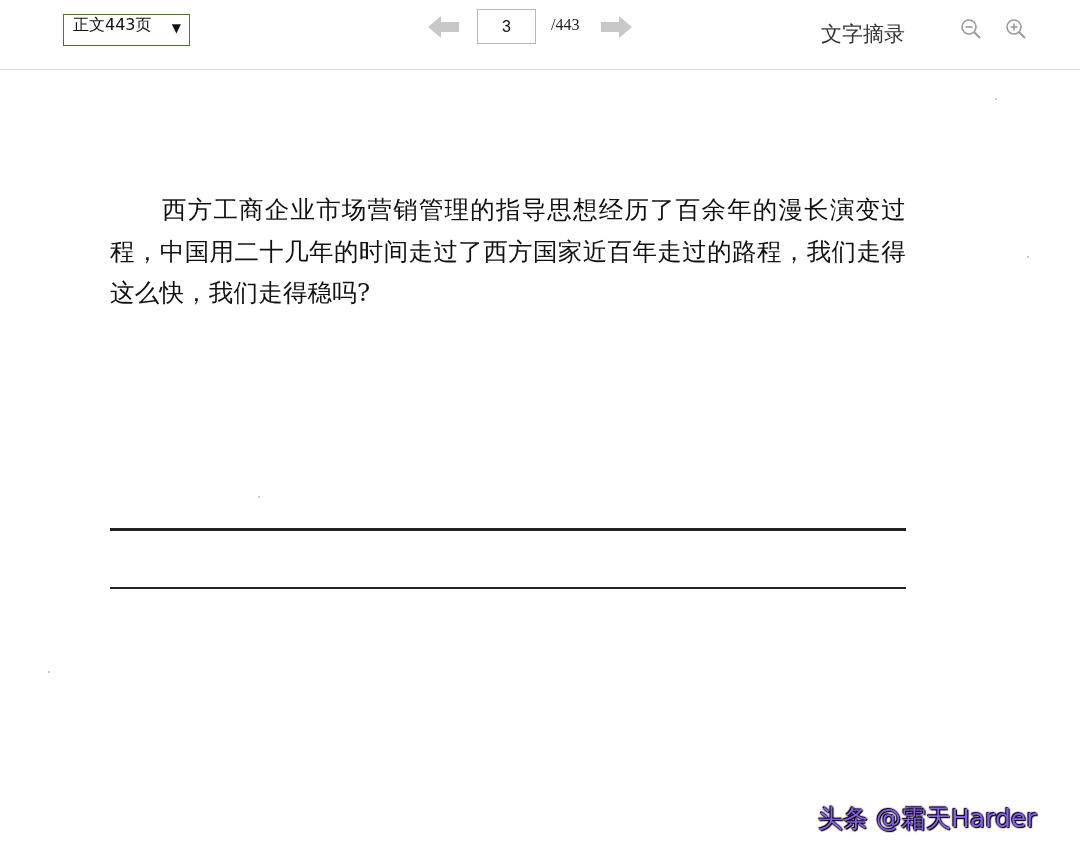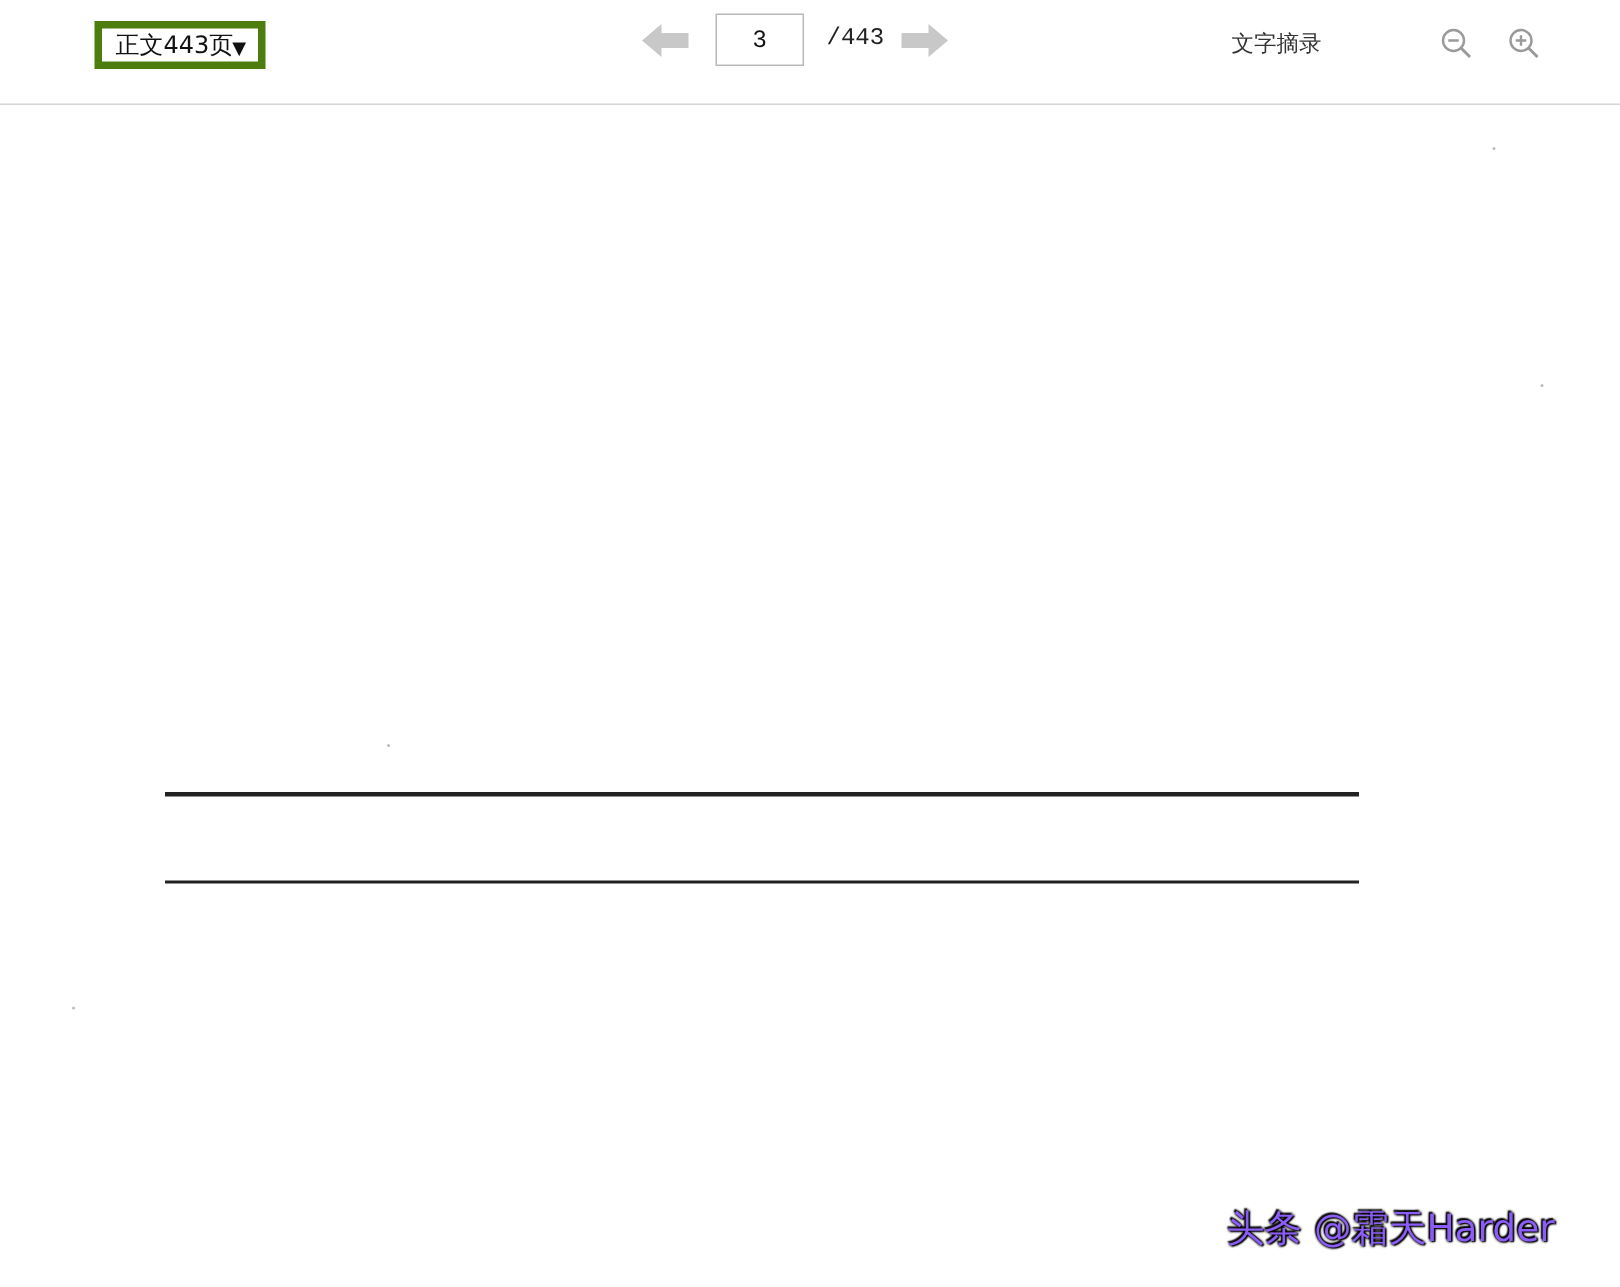--- a/index.html
+++ b/index.html
@@ -8,46 +8,46 @@
     background: #ffffff;
     font-family: "DejaVu Sans", "Liberation Sans", sans-serif;
     color: #111;
   }
   .toolbar {
     position: absolute; left: 0; top: 0; width: 1080px; height: 70px;
     background: #ffffff;
     border-bottom: 1px solid #d6d6d6;
   }
   .chapter-select {
-    position: absolute; left: 63px; top: 14px; width: 114px; height: 32px;
-    border: 5px solid #4d7c0f; background: #fff;
+    position: absolute; left: 63px; top: 14px; width: 127px; height: 32px;
+    border: 1px solid #4d7c0f; background: #fff;
     font-size: 16px; color: #111;
-    display: flex; align-items: flex-end; padding-left: 9px;
+    display: flex; align-items: flex-start; padding-left: 9px;
     cursor: pointer;
   }
   .chapter-select .caret {
     position: absolute; right: 8px; top: 6px; font-size: 12px; color: #111;
   }
   .nav-arrow {
     position: absolute; top: 15px; width: 32px; height: 24px; cursor: pointer;
   }
   .nav-prev { left: 428px; }
   .nav-next { left: 600px; }
   .page-input {
     position: absolute; left: 477px; top: 9px; width: 59px; height: 35px;
     border: 1px solid #b8b8b8; background: #fff;
     font-size: 16px; text-align: center; line-height: 33px; color: #111;
     font-family: "Liberation Sans", sans-serif;
   }
   .page-total {
     position: absolute; left: 551px; top: 16px; font-size: 16px; color: #222;
-    font-family: Liberation Mono, monospace;
+    font-family: Liberation Serif, serif;
   }
   .extract-text {
-    position: absolute; left: 821px; top: 20px; font-size: 15px; color: #333;
+    position: absolute; left: 821px; top: 20px; font-size: 21px; color: #333;
     cursor: pointer;
   }
   .zoom-btn {
     position: absolute; top: 17px; width: 24px; height: 24px; cursor: pointer;
   }
   .zoom-out { left: 959px; }
   .zoom-in { left: 1004px; }
   .corner-icons {
     position: absolute; top: 77px; left: 1018px; display: flex; gap: 3px;
   }
@@ -143,20 +143,21 @@
   <span>
     <svg width="22" height="18" viewBox="0 0 22 18">
       <rect x="1" y="1" width="20" height="16" fill="#eaf2fb" stroke="#5a8fc8" stroke-width="1"></rect>
       <path d="M6 16 V5 h10" fill="none" stroke="#3b6fae" stroke-width="2.2"></path>
     </svg>
   </span>
 </div>
 
 <div class="page">
   <div class="text-body" style="top:118px;">
+    <p class="para indent">西方工商企业市场营销管理的指导思想经历了百余年的漫长演变过程，中国用二十几年的时间走过了西方国家近百年走过的路程，我们走得这么快，我们走得稳吗?</p>
   </div>
 
   <div class="section-rule-top"></div>
   <div class="section-rule-bottom"></div>
 
 
   <div class="speck" style="left:995px; top:27px;"></div>
   <div class="speck" style="left:1027px; top:185px;"></div>
   <div class="speck" style="left:48px; top:600px;"></div>
   <div class="speck" style="left:258px; top:425px;"></div>

